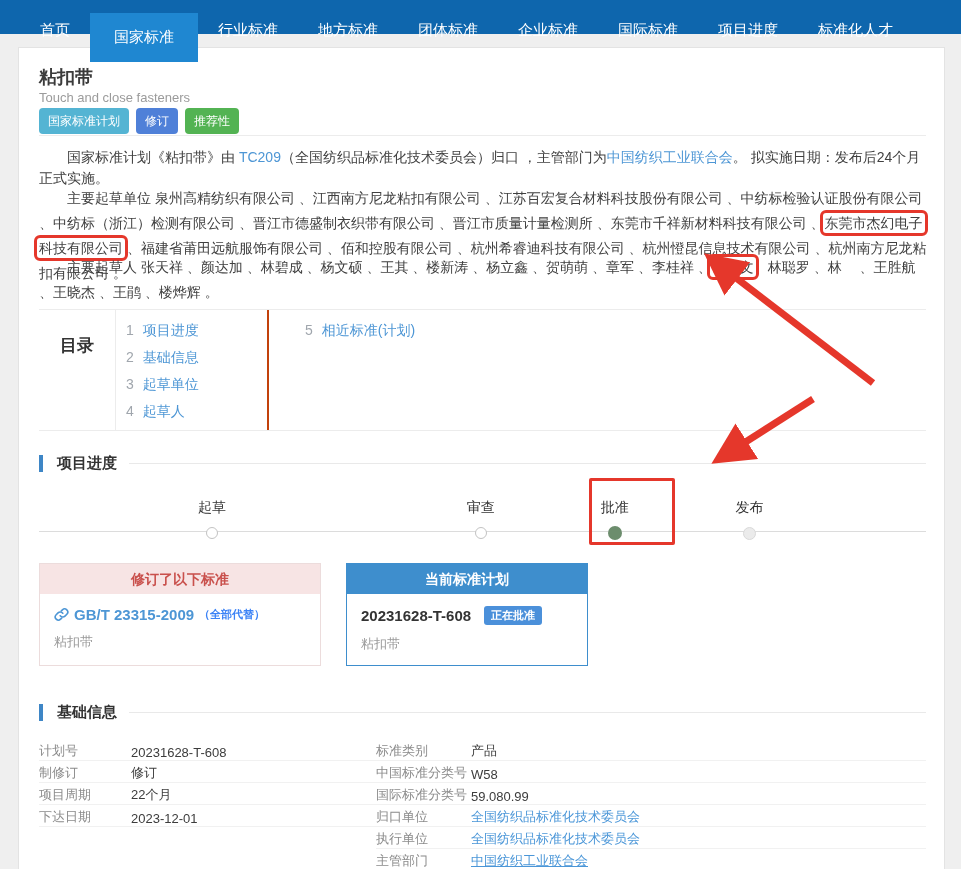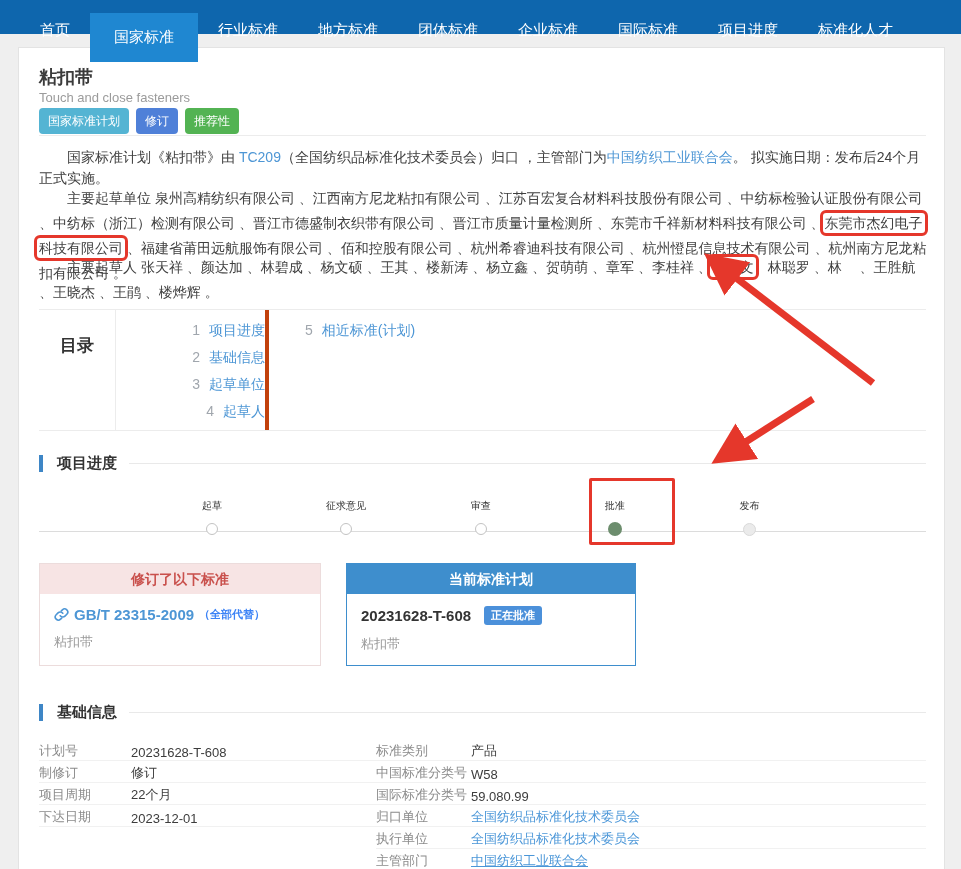--- a/index.html
+++ b/index.html
@@ -30,48 +30,48 @@
   .p-units { left:20px; top:138px; }
   .p-drafters { left:20px; top:207px; }
   a.lnk { color:#4d96d5; text-decoration:none; }
   .redbox-inline { outline:3px solid #e5372b; outline-offset:2px; border-radius:1px; }
   
   .toc { left:20px; top:261px; width:887px; height:122px;
          border-top:1px solid #ececec; border-bottom:1px solid #ececec; display:flex; }
   .toc-label { width:77px; border-right:1px solid #ececec; text-align:center;
                padding-top:24px; font-size:17px; font-weight:bold; color:#333; }
   .toc-col { padding:7px 0 0 10px; font-size:14px; }
-  .toc-col.one { width:153px; border-right:4px solid #c2410c;text-align:right; }
+  .toc-col.one { width:153px; border-right:2px solid #c2410c; }
   .toc-col.two { padding-left:36px; }
   .toc-item { line-height:27px; white-space:nowrap; }
   .toc-item .num { color:#a0a6ad; margin-right:9px; }
   .toc-item a { color:#4d96d5; text-decoration:none; }
   
   .sec-title { display:flex; align-items:center; left:20px; right:20px; width:887px; }
   .sec-bar { width:4px; height:17px; background:#3e86c6; }
   .sec-text { font-size:15px; font-weight:bold; color:#333; margin:0 12px 0 14px; white-space:nowrap; }
   .sec-line { flex:1; border-top:1px solid #e9e9e9; }
   .st-progress { top:406px; }
   .st-basic { top:655px; }
   
   .steps { left:20px; top:445px; width:887px; height:72px; }
   .steps .track { position:absolute; left:0; right:0; top:38px; border-top:1px solid #dcdcdc; }
   .step { position:absolute; width:90px; margin-left:-45px; text-align:center; top:6px; }
-  .step .lbl { font-size:10px; color:#333; }
+  .step .lbl { font-size:14px; color:#333; }
   .step .dot { margin:10px auto 0; border-radius:50%; }
   .dot.open { width:12px; height:12px; background:#fff; border:1px solid #c3c3c3; }
   .dot.current { width:14px; height:14px; background:#6c8d6d; margin-top:9px !important; }
   .dot.pending { width:13px; height:13px; background:#ebebeb; border:1px solid #d9d9d9; }
   
   .std-card { top:515px; height:103px; background:#fff; }
   .std-card .hd { height:30px; line-height:30px; text-align:center; font-size:14px; font-weight:bold; }
   .std-card .bd { padding:12px 14px 0; }
   .card-replaced { left:20px; width:282px; border:1px solid #ecdcdc; }
   .card-replaced .hd { background:#f7e4e4; color:#c9504c; }
-  .card-current { left:327px; width:290px; border:1px solid #3e8ecd; }
+  .card-current { left:327px; width:242px; border:1px solid #3e8ecd; }
   .card-current .hd { background:#3e8ecd; color:#fff; }
   .std-line1 { display:flex; align-items:center; gap:5px;font-weight:bold; }
   .std-link { font-size:15px; color:#4d96d5; text-decoration:none; }
   .std-note { font-size:11px; color:#3b82f6; }
   .plan-no { font-size:15px; color:#333; }
   .plan-badge { background:#4b90da; color:#fff; font-size:11px; padding:2px 7px;
                 border-radius:3px; margin-left:8px; }
   .std-name { font-size:13px; color:#9b9b9b; margin-top:10px; }
   .link-icon { width:15px; height:15px; flex:0 0 auto; }
   
@@ -139,24 +139,20 @@
   <div class="abs sec-title st-progress">
     <span class="sec-bar"></span>
     <span class="sec-text">项目进度</span>
     <span class="sec-line"></span>
   </div>
 
   <div class="abs steps">
     <div class="track"></div>
     <div class="step" style="left:19.5%">
       <div class="lbl">起草</div>
-      <div class="dot open"></div>
-    </div>
-    <div class="step" style="left:34.6%">
-      <div class="lbl">征求意见</div>
       <div class="dot open"></div>
     </div>
     <div class="step" style="left:49.8%">
       <div class="lbl">审查</div>
       <div class="dot open"></div>
     </div>
     <div class="step" style="left:64.9%">
       <div class="lbl">批准</div>
       <div class="dot current"></div>
     </div>

